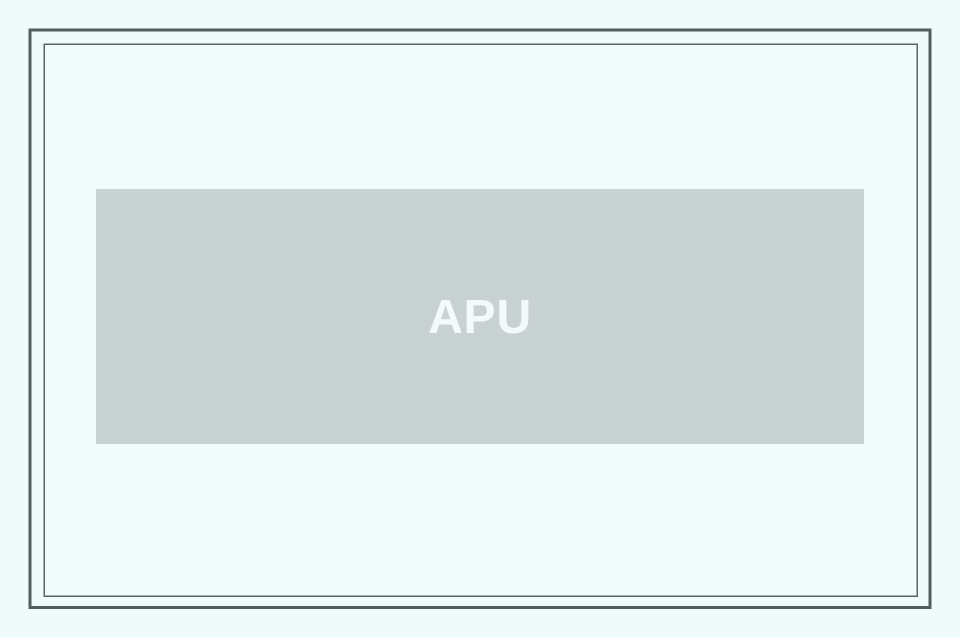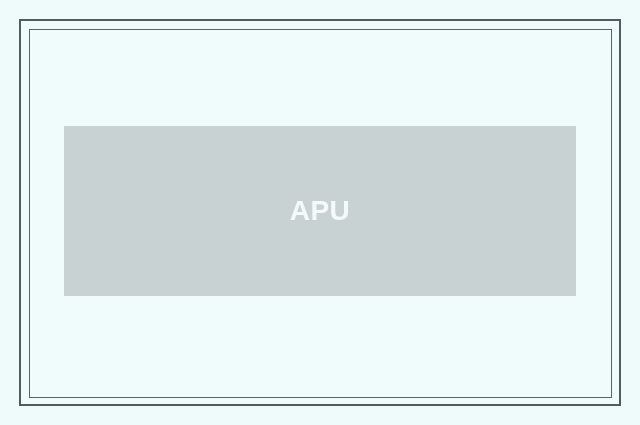--- a/index.html
+++ b/index.html
@@ -57,21 +57,21 @@
     height: 170px;
     background: #c9d2d2;
     display: flex;
     align-items: center;
     justify-content: center;
   }
 
   .placeholder-label {
     color: #f4fafa;
     font-family: "Liberation Sans", sans-serif;
-    font-size: 28px;
+    font-size: 32px;
     font-weight: bold;
     letter-spacing: 0.5px;
     line-height: 1;
     user-select: none;
   }
 </style>
 </head>
 <body>
 
 <div class="outer-frame">

